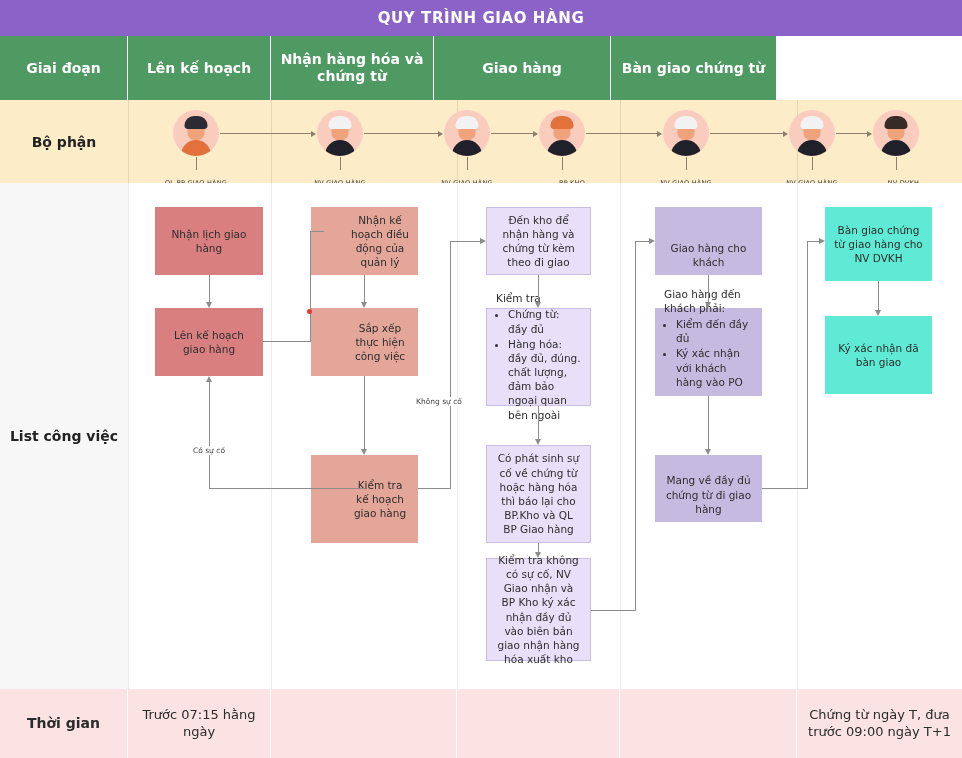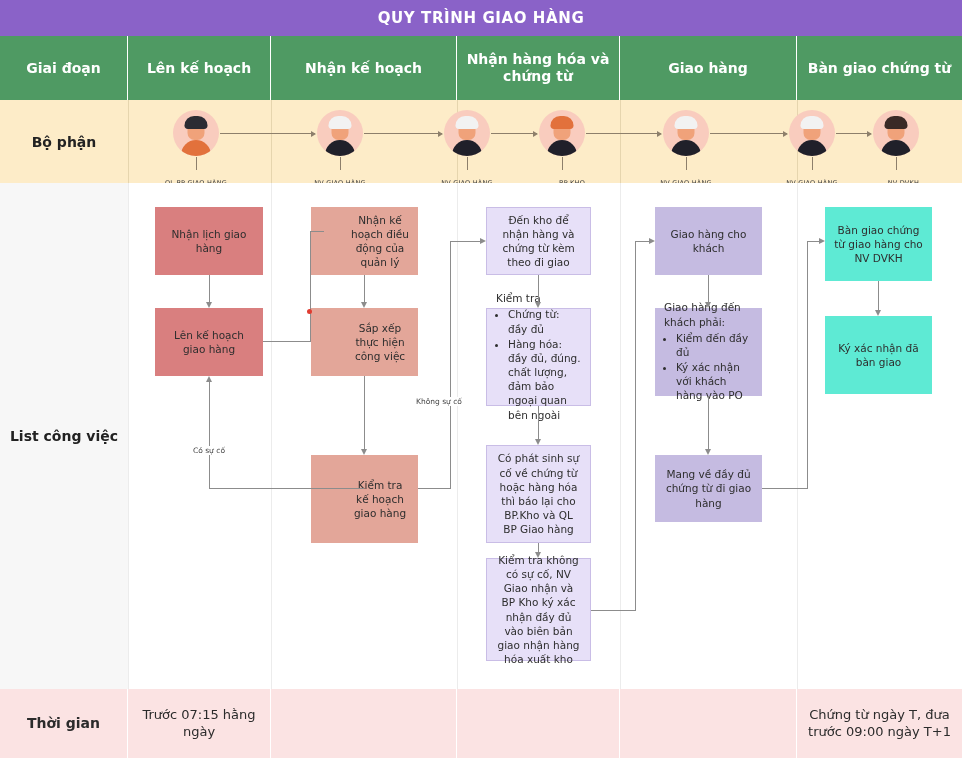--- a/index.html
+++ b/index.html
@@ -104,21 +104,21 @@
     padding: 6px 9px; text-align: center;
   }
   .node.left-align { text-align: left; }
   .node ul { margin: 2px 0 0 12px; text-align: left; }
   .node li { margin-bottom: 1px; }
   .node .hdr { text-align: left; }
 
   .c1 { background: #d97f7f; }
   .c2 { background: #e3a699; padding-left: 40px; }
   .c3 { background: #e7e0f8; border: 1px solid #c9bde6; }
-  .c4 { background: #c5bbe1; }
+  .c4 { background: #c5bbe1; justify-content: flex-end; }
   .c5 { background: #5eead4; }
 
   .conn { position: absolute; background: #8c8c8c; }
   .conn.h { height: 1px; }
   .conn.v { width: 1px; }
   .arrow-down {
     position: absolute; width: 0; height: 0;
     border-left: 3.5px solid transparent; border-right: 3.5px solid transparent;
     border-top: 6px solid #8c8c8c;
   }
@@ -158,21 +158,20 @@
 </head>
 <body>
 
 <div id="root">
 
   <div class="title-bar">QUY TRÌNH GIAO HÀNG</div>
 
   <div class="stage-row" id="stage-row">
       <div class="stage-cell" style="width: 128px;">Giai đoạn</div>
       <div class="stage-cell" style="width: 143px;">Lên kế hoạch</div>
-      <div class="stage-cell" style="width: 186px;">Nhận kế hoạch</div>
       <div class="stage-cell" style="width: 163px;">Nhận hàng hóa và chứng từ</div>
       <div class="stage-cell" style="width: 177px;">Giao hàng</div>
       <div class="stage-cell" style="width: 165px;">Bàn giao chứng từ</div>
     </div>
 
   <div class="dept-row" id="dept-row">
     <div class="dept-label">Bộ phận</div>
   <div class="dept-col-sep" style="left: 128px;"></div>
       <div class="dept-col-sep" style="left: 271px;"></div>
       <div class="dept-col-sep" style="left: 457px;"></div>

